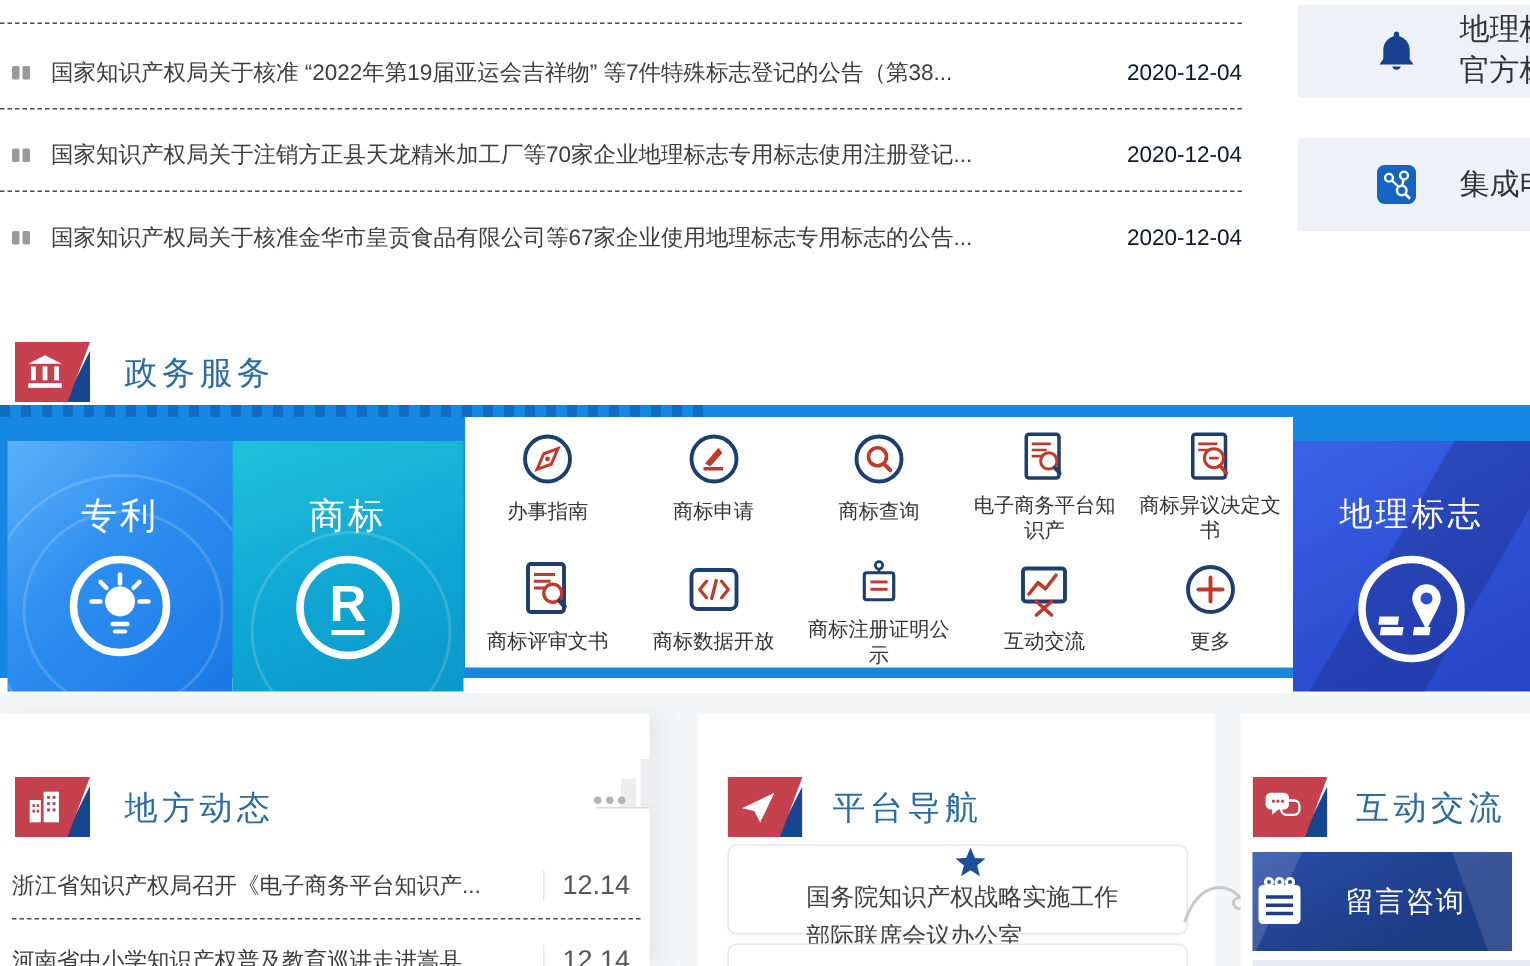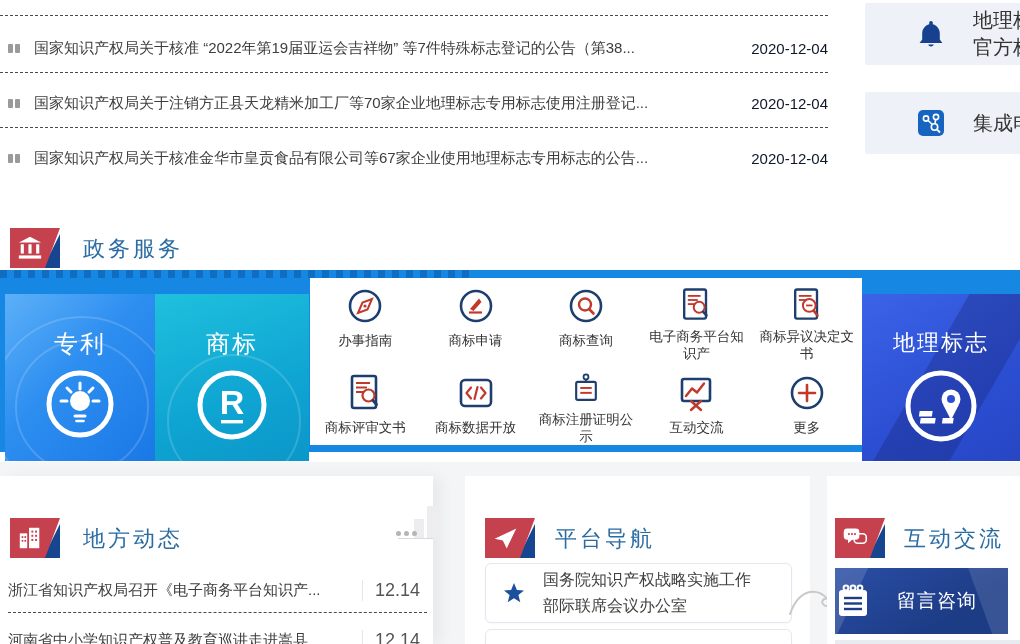--- a/index.html
+++ b/index.html
@@ -50,21 +50,21 @@
   .dash-sep{position:absolute;border-top:1px dashed #4a4a4a;height:0;}
   .ln-row{position:absolute;display:flex;align-items:center;cursor:pointer;}
   .ln-title{flex:1;font-size:15px;color:#3d3d3d;white-space:nowrap;overflow:hidden;}
   .ln-date{width:52px;font-size:18px;color:#555;border-left:1px solid #e6e6e6;padding-left:12px;margin-left:8px;}
   .dots{position:absolute;display:flex;gap:3px;cursor:pointer;}
   .dots i{width:5px;height:5px;border-radius:50%;background:#b5b5b5;}
   .wm-bar{position:absolute;background:#ededf0;}
   .wm-line{position:absolute;height:1px;background:#d9d9dc;}
 
   .nav-item{position:absolute;border:1px solid #e2e7f0;border-radius:6px;background:#fff;
-            display:flex;align-items:center;cursor:pointer;box-shadow:0 1px 2px rgba(0,0,0,.03);}
+            display:flex;align-items:center;cursor:pointer;box-shadow:0 1px 2px rgba(0,0,0,.03);flex-direction:column;}
   .nav-item .n-star{margin-left:17px;flex:0 0 auto;}
   .nav-text{margin-left:18px;width:220px;font-size:16px;line-height:26px;color:#3f3f3f;}
 
   .msg-banner{position:absolute;left:835px;top:568px;width:173px;height:66px;cursor:pointer;
       background:
         linear-gradient(115deg,rgba(255,255,255,.14) 0 16%,transparent 16.5%),
         linear-gradient(250deg,rgba(255,255,255,.12) 0 20%,transparent 20.5%),
         linear-gradient(150deg,#2a4ea6 0%,#1d3c86 70%);
       display:flex;align-items:center;}
   .msg-banner .m-label{margin-left:26px;color:#fff;font-size:19px;letter-spacing:1px;}

